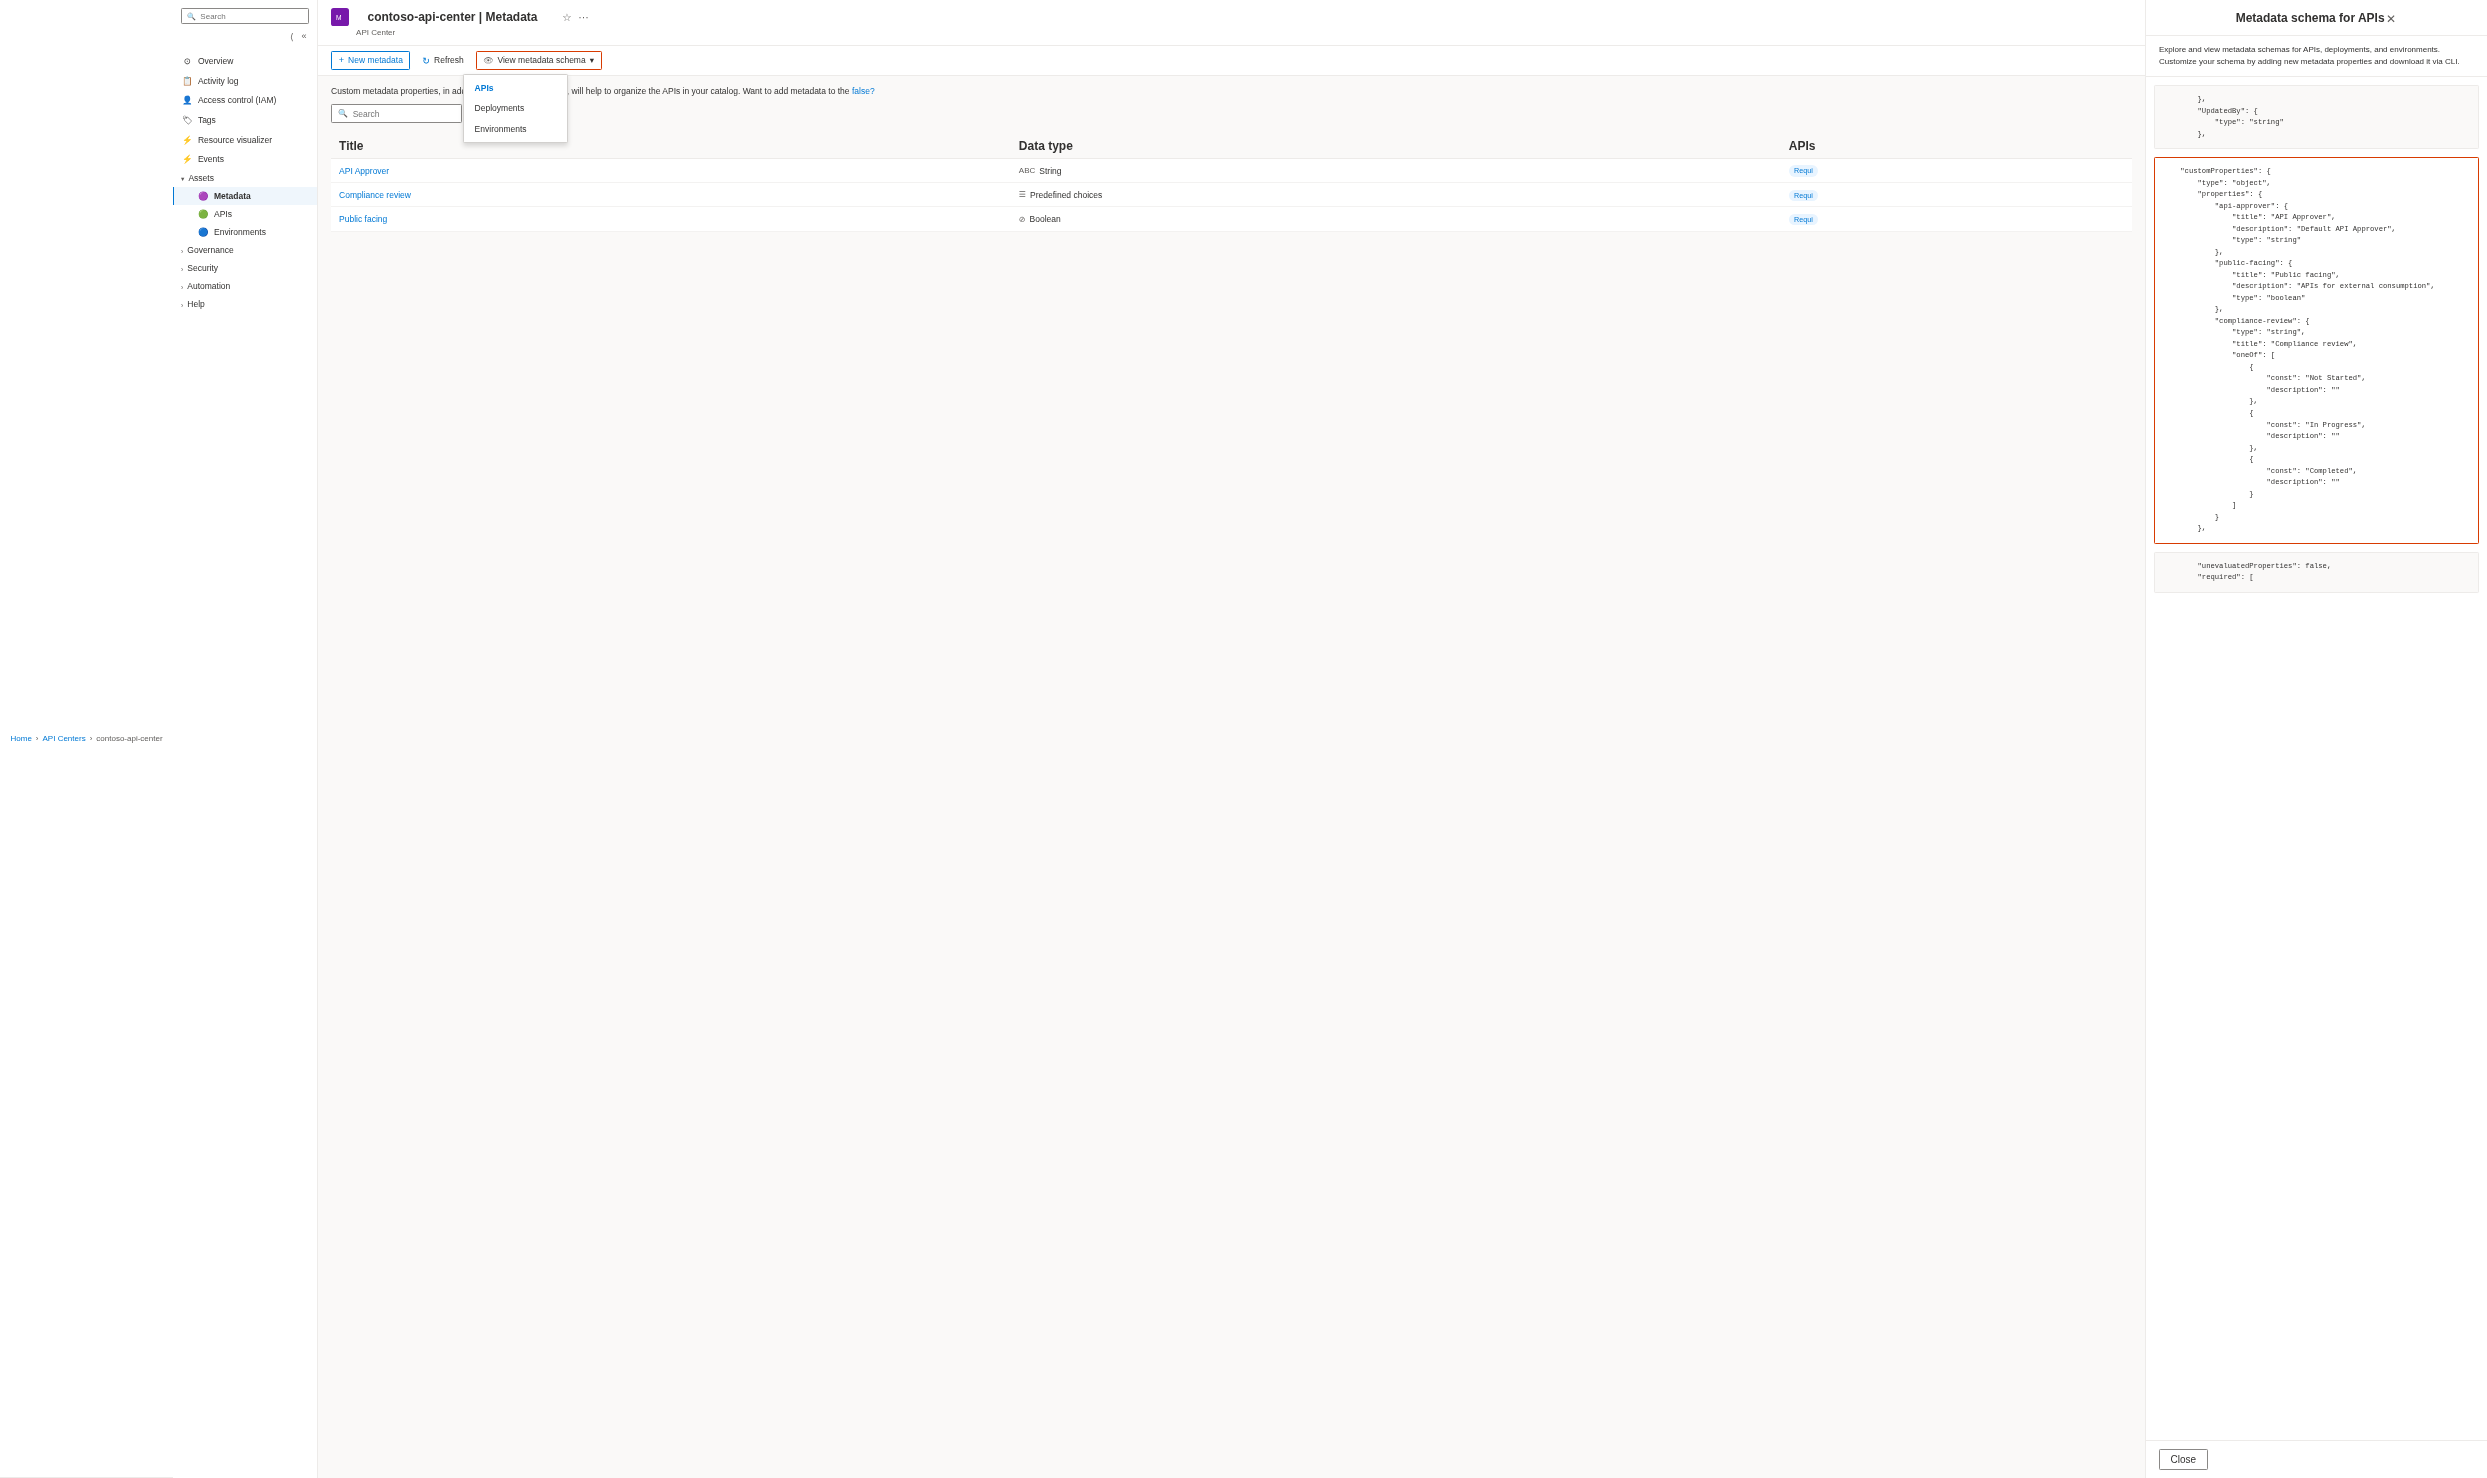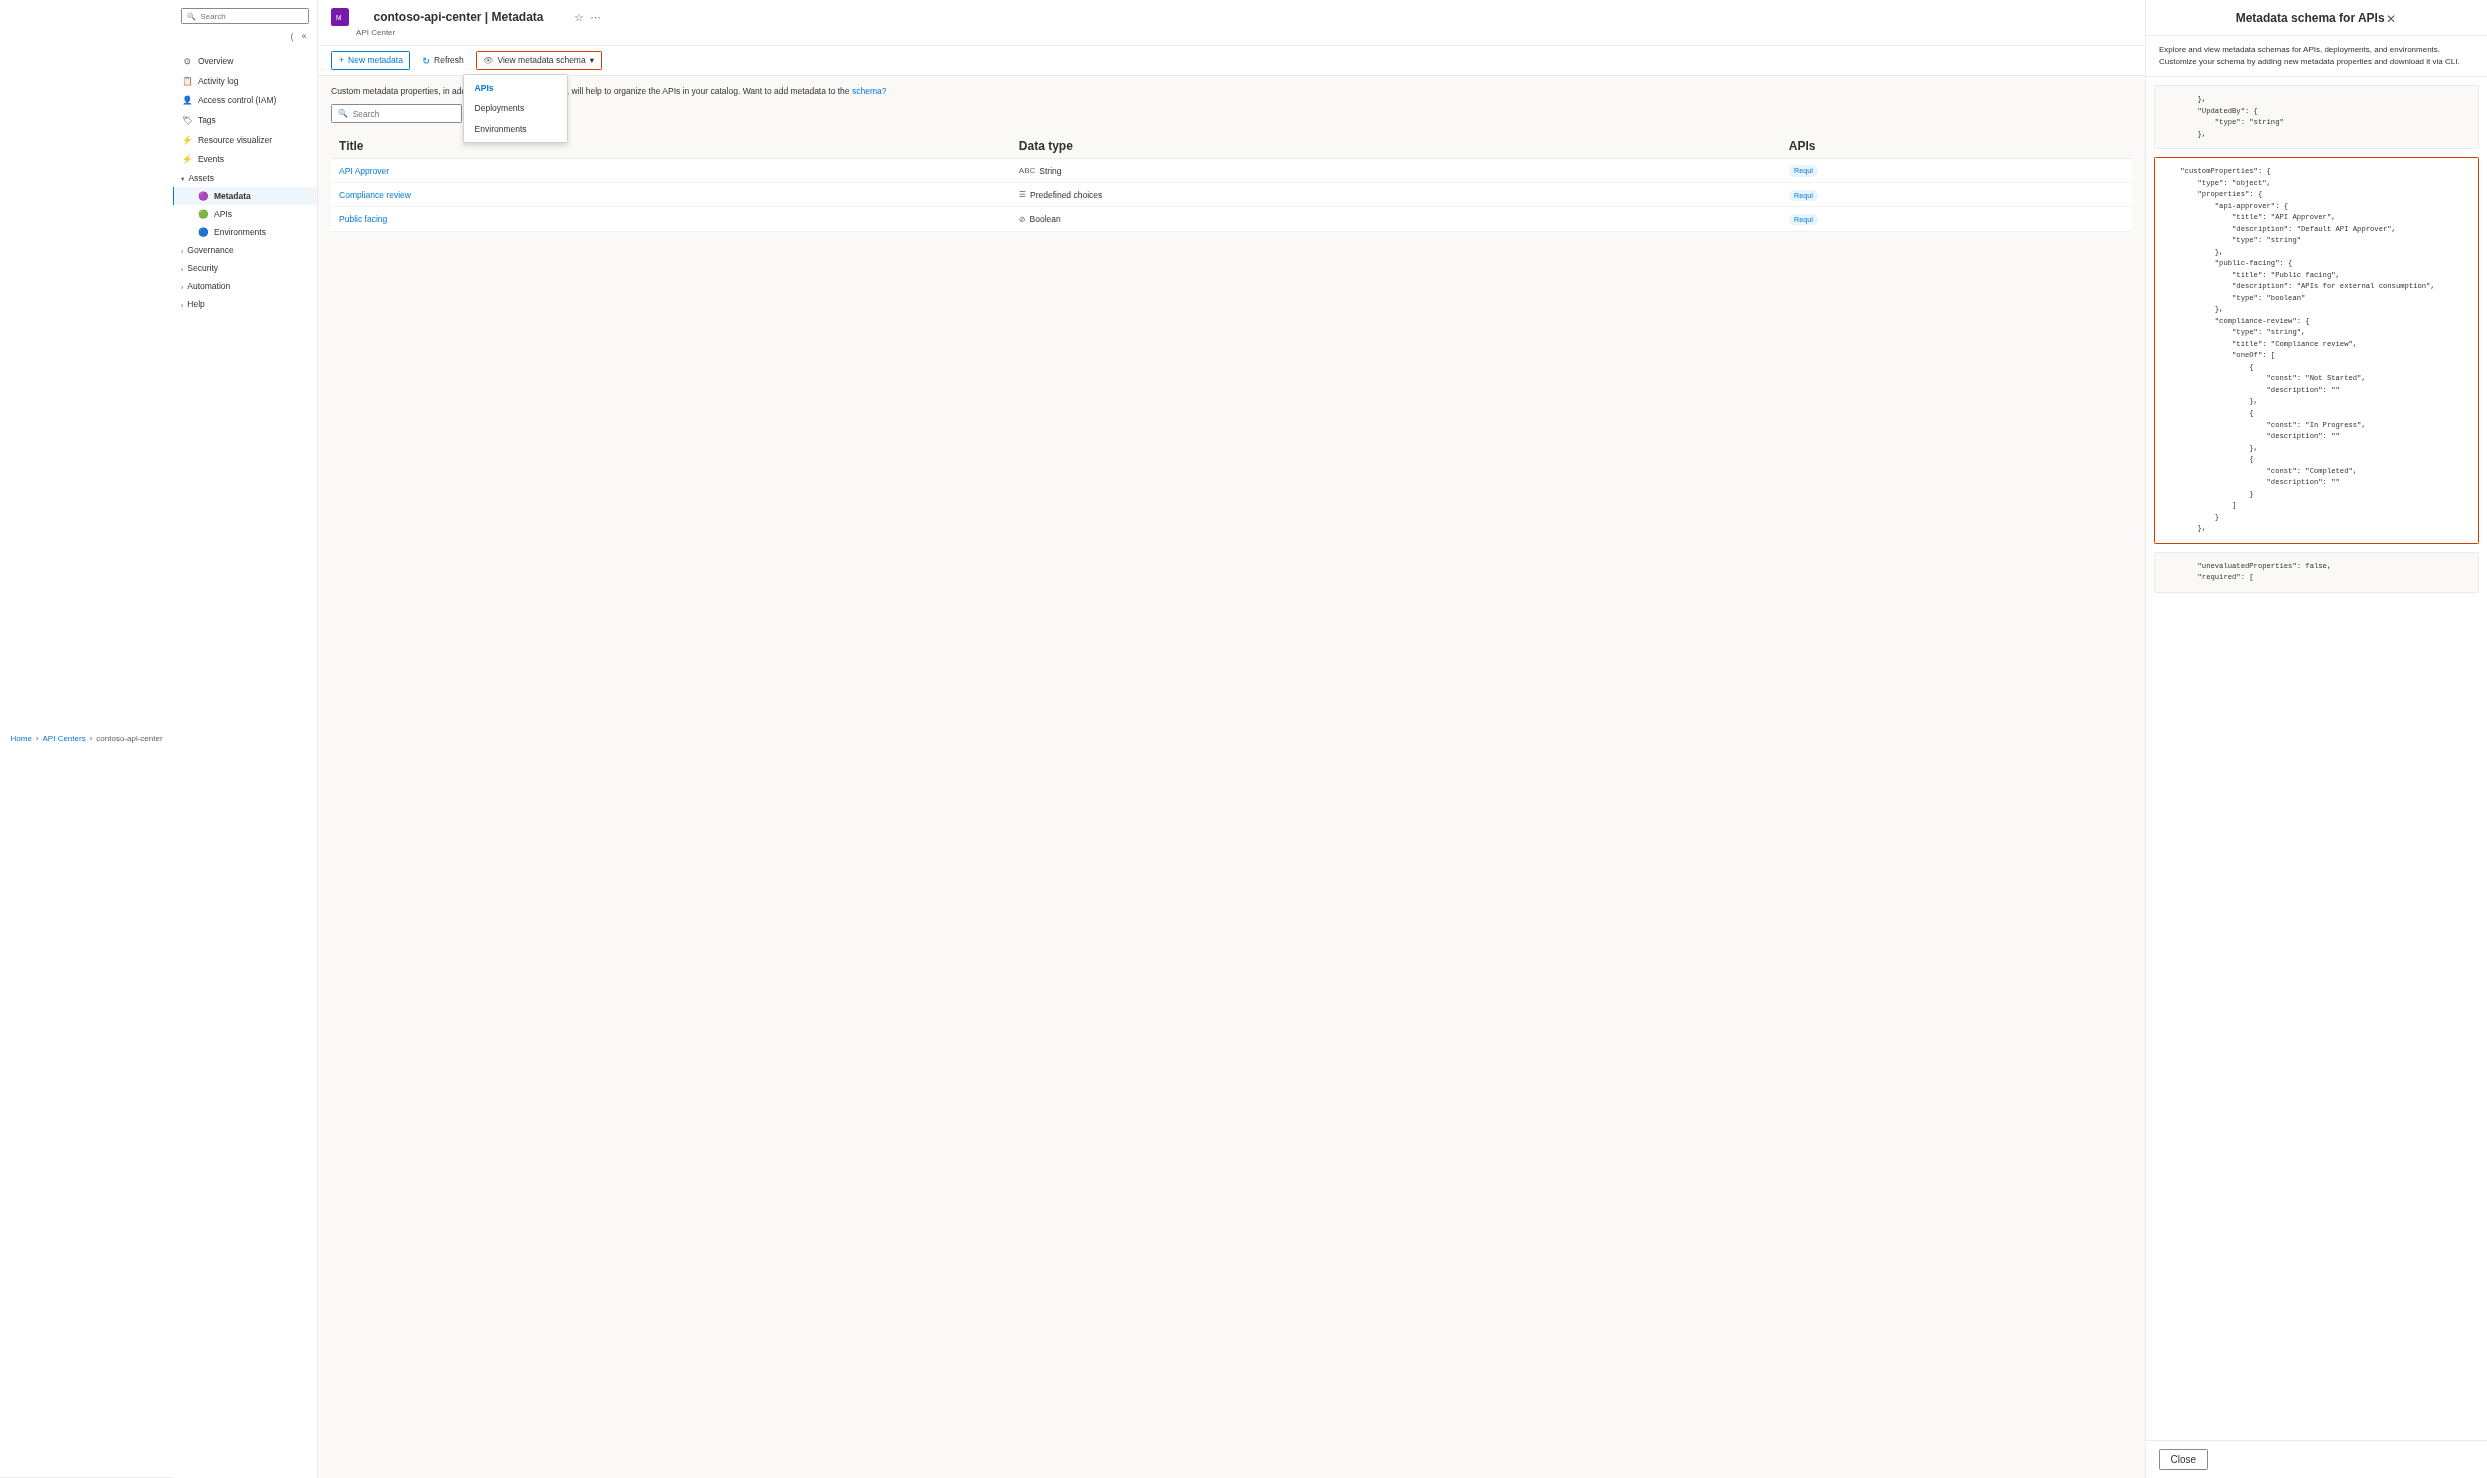--- a/index.html
+++ b/index.html
@@ -27,21 +27,21 @@
     .sidebar-section-header { display: flex; align-items: flex-end; gap: 4px; padding: 4px 8px; cursor: pointer; color: #323130; font-size: 8.5px; font-weight: 400; }
     .sidebar-section-header .chevron { font-size: 6.6px; color: #605e5c; }
     .sidebar-sub-item { padding-left: 24px; display: flex; align-items: center; gap: 5.3px; padding-top: 4px; padding-bottom: 4px; cursor: pointer; color: #323130; font-size: 8.5px; border-left: 1.3px solid transparent; }
     .sidebar-sub-item.active { background: #eff6fc; border-left: 1.3px solid #0078d4; font-weight: 600; }
 
     
     .content-area { flex: 1; display: flex; flex-direction: column; overflow: hidden; position: relative; }
 
     
     .page-header { background: #fff; padding: 8px 13px; border-bottom: 0.7px solid #edebe9; }
-    .page-title-row { display: flex; align-items: center; gap: 24px; margin-bottom: 1.3px; }
+    .page-title-row { display: flex; align-items: center; gap: 18px; margin-bottom: 1.3px; }
     .page-icon { width: 18.4px; height: 18.4px; background: #7719aa; border-radius: 2.6px; display: flex; align-items: center; justify-content: center; color: #fff; font-size: 9.2px; flex-shrink: 0; }
     .page-title { font-size: 12px; font-weight: 600; color: #323130; }
     .page-subtitle { font-size: 8px; color: #605e5c; margin-left: 25px; }
     .page-title-actions { display: flex; gap: 4px; margin-left: 5.3px; }
     .page-title-actions button { border: none; background: none; cursor: pointer; color: #605e5c; font-size: 10.5px; padding: 1.3px; }
 
     
     .toolbar { background: #fff; padding: 5.3px 13px; border-bottom: 0.7px solid #edebe9; display: flex; align-items: center; gap: 5.3px; position: relative; }
     .toolbar-btn { display: flex; align-items: center; gap: 4px; padding: 3.3px 6.6px; border: none; background: none; cursor: pointer; color: #323130; font-size: 8.5px; border-radius: 1.3px; }
     .toolbar-btn .btn-icon { font-size: 9.2px; color: #0078d4; }
@@ -217,21 +217,21 @@
 
         <div class="dropdown-menu">
           <div class="dropdown-item selected">APIs</div>
           <div class="dropdown-item">Deployments</div>
           <div class="dropdown-item">Environments</div>
         </div>
       </div>
 
       <div class="main-content">
         <p class="content-description">
-          Custom metadata properties, in addition to standard properties, will help to organize the APIs in your catalog. Want to add metadata to the <a href="#">schema?</a>
+          Custom metadata properties, in addition to standard properties, will help to organize the APIs in your catalog. Want to add metadata to the <a href="#">false?</a>
         </p>
 
         <div class="content-search">
           <span class="content-search-icon">🔍</span>
           <input type="text" placeholder="Search" style="">
         </div>
 
         <table class="metadata-table">
           <thead>
             <tr>

